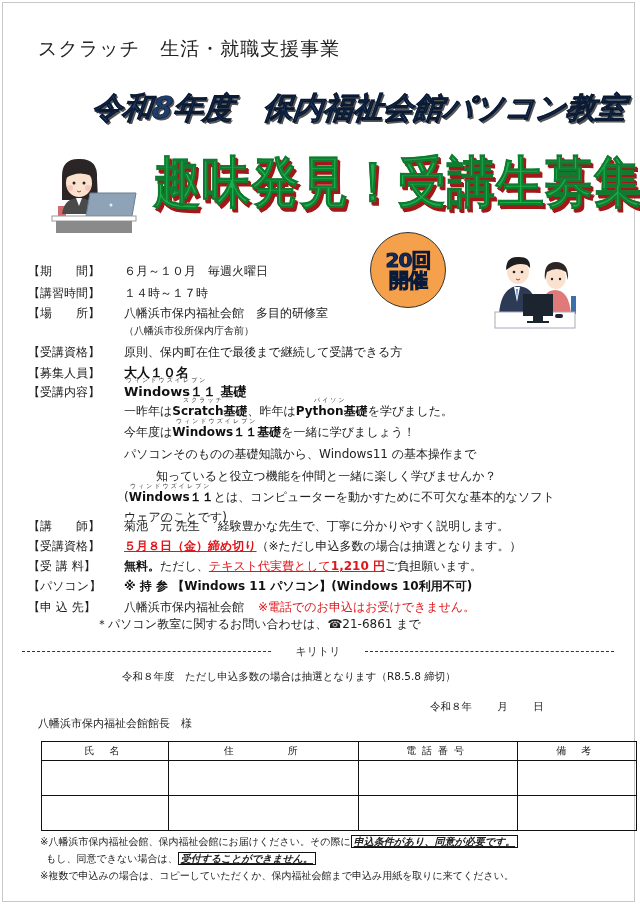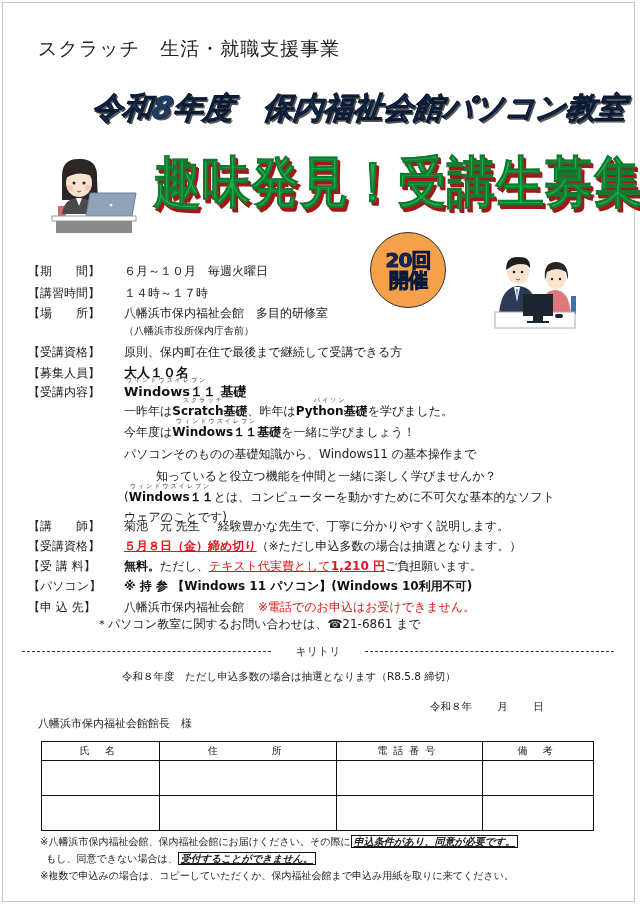--- a/index.html
+++ b/index.html
@@ -42,21 +42,21 @@
 
   .cutline { left: 22px; top: 644px; width: 592px; font-size: 11px; color: #333; display: flex; align-items: center; }
   .cutline .dash { flex: 1; border-top: 1px dashed #333; height: 0; }
   .cutline .cut-text { padding: 0 24px; }
 
   .form-title { left: 122px; top: 670px; font-size: 10.5px; color: #222; }
   .form-date { left: 430px; top: 700px; font-size: 10.5px; color: #222; }
   .form-date span { margin-right: 22px; }
   .addressee { left: 38px; top: 716px; font-size: 11px; color: #222; }
 
-  table.apply { position: absolute; left: 41px; top: 741px; width: 553px; border-collapse: collapse; }
+  table.apply { position: absolute; left: 41px; top: 741px; width: 596px; border-collapse: collapse; }
   table.apply th, table.apply td { border: 1px solid #111; font-size: 10px; font-weight: normal; }
   table.apply th { height: 19px; text-align: center; letter-spacing: 6px; }
   table.apply td { height: 35px; }
 
   .notes { position: absolute; left: 40px; font-size: 10px; color: #222; white-space: nowrap; }
   .boxed { border: 1.5px solid #111; font-weight: bold; text-decoration: underline; padding: 0 2px; font-style: italic; }
 </style>
 </head>
 <body>
 

